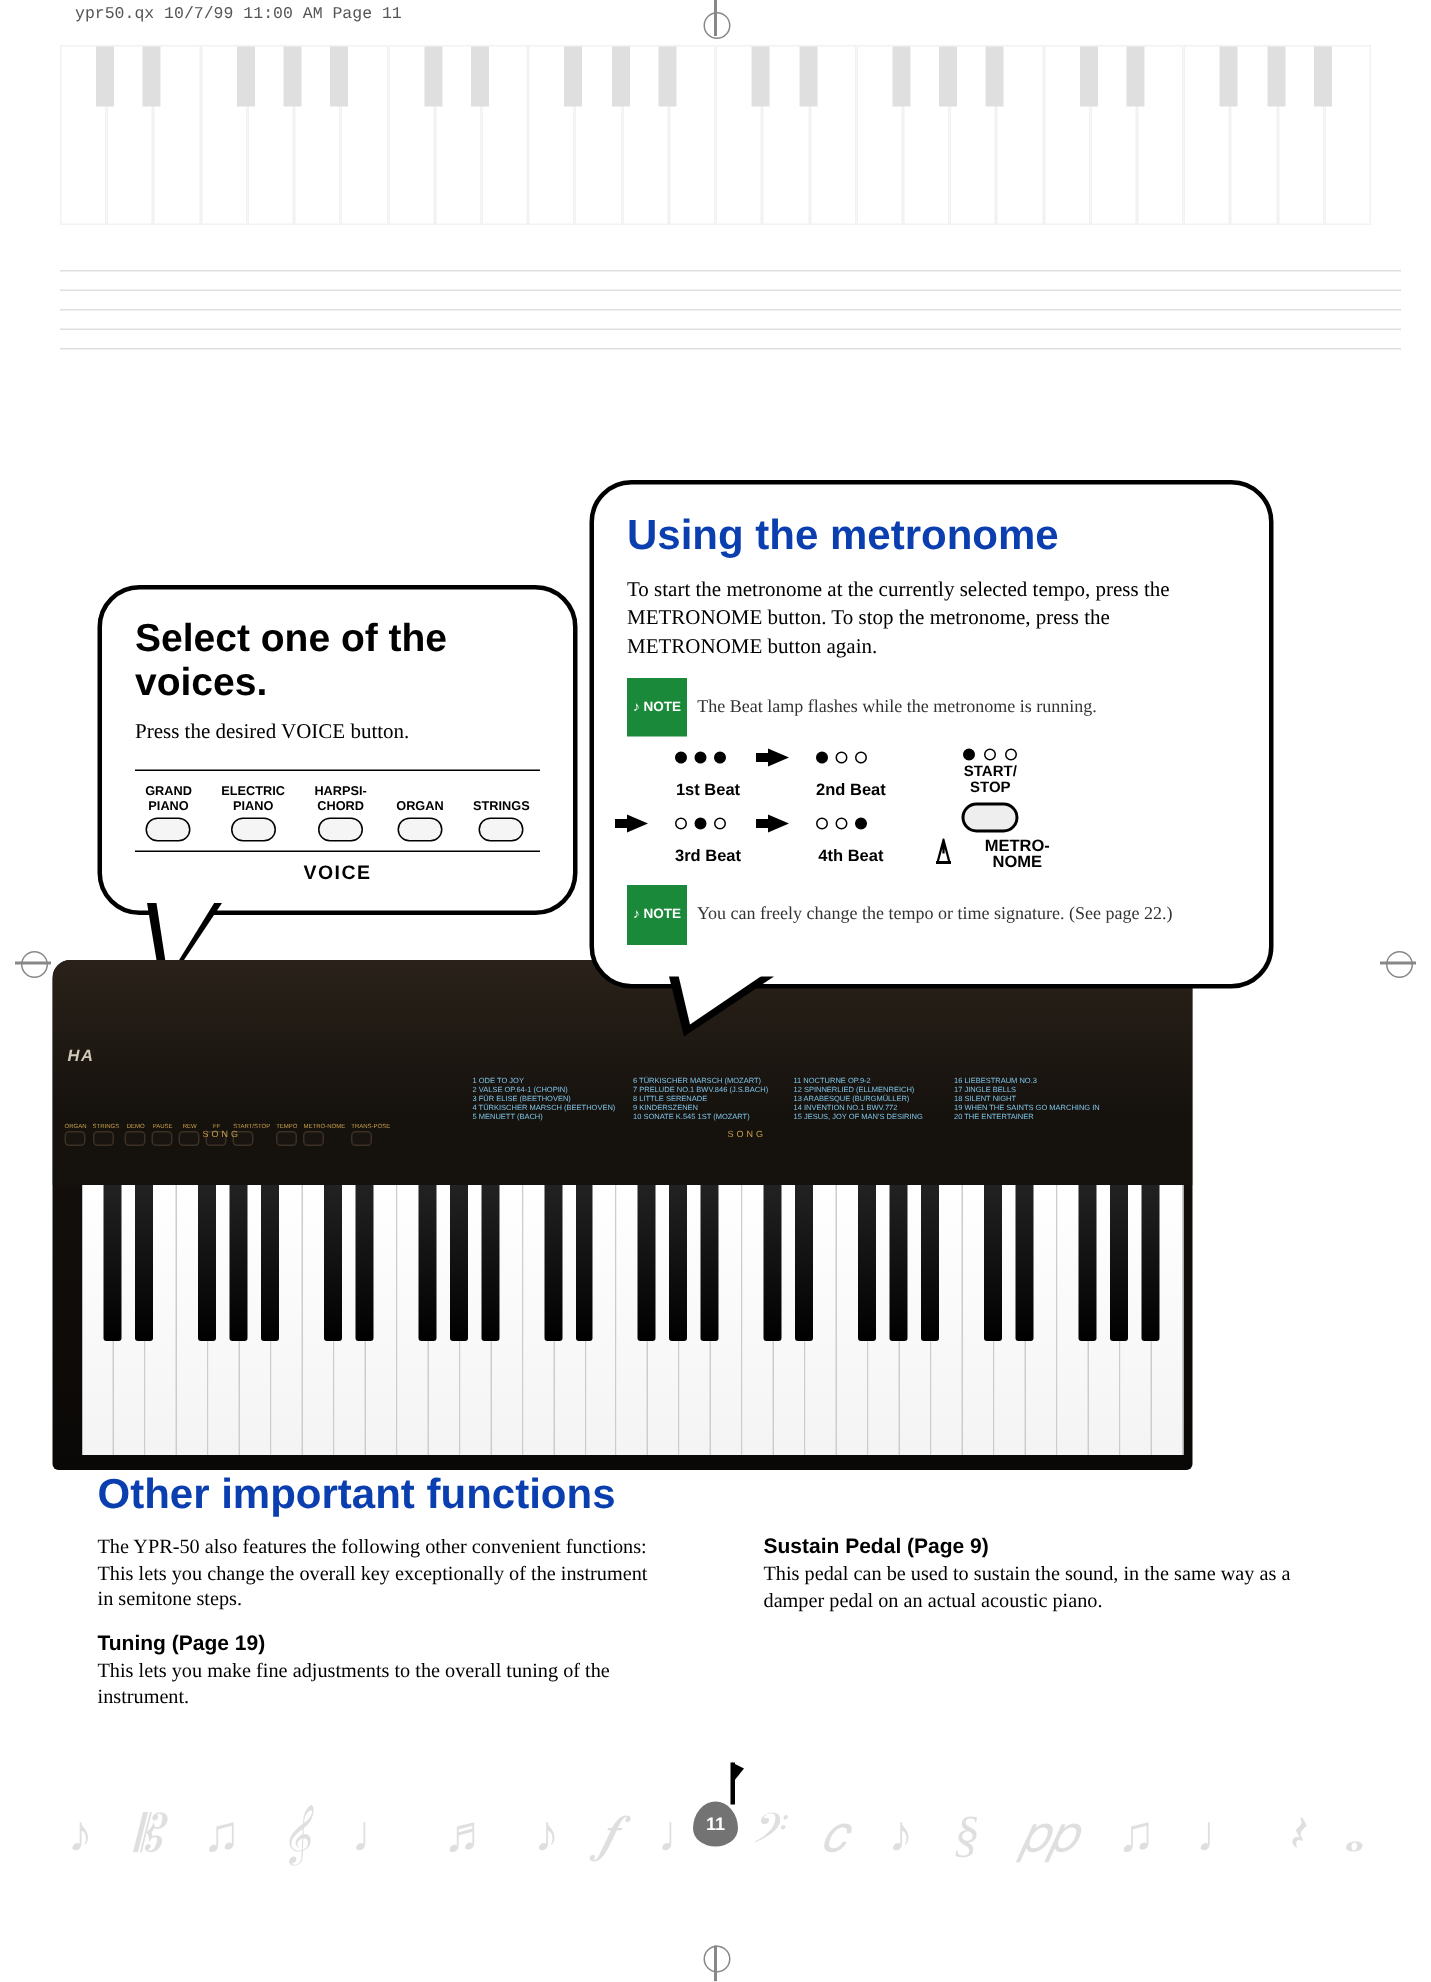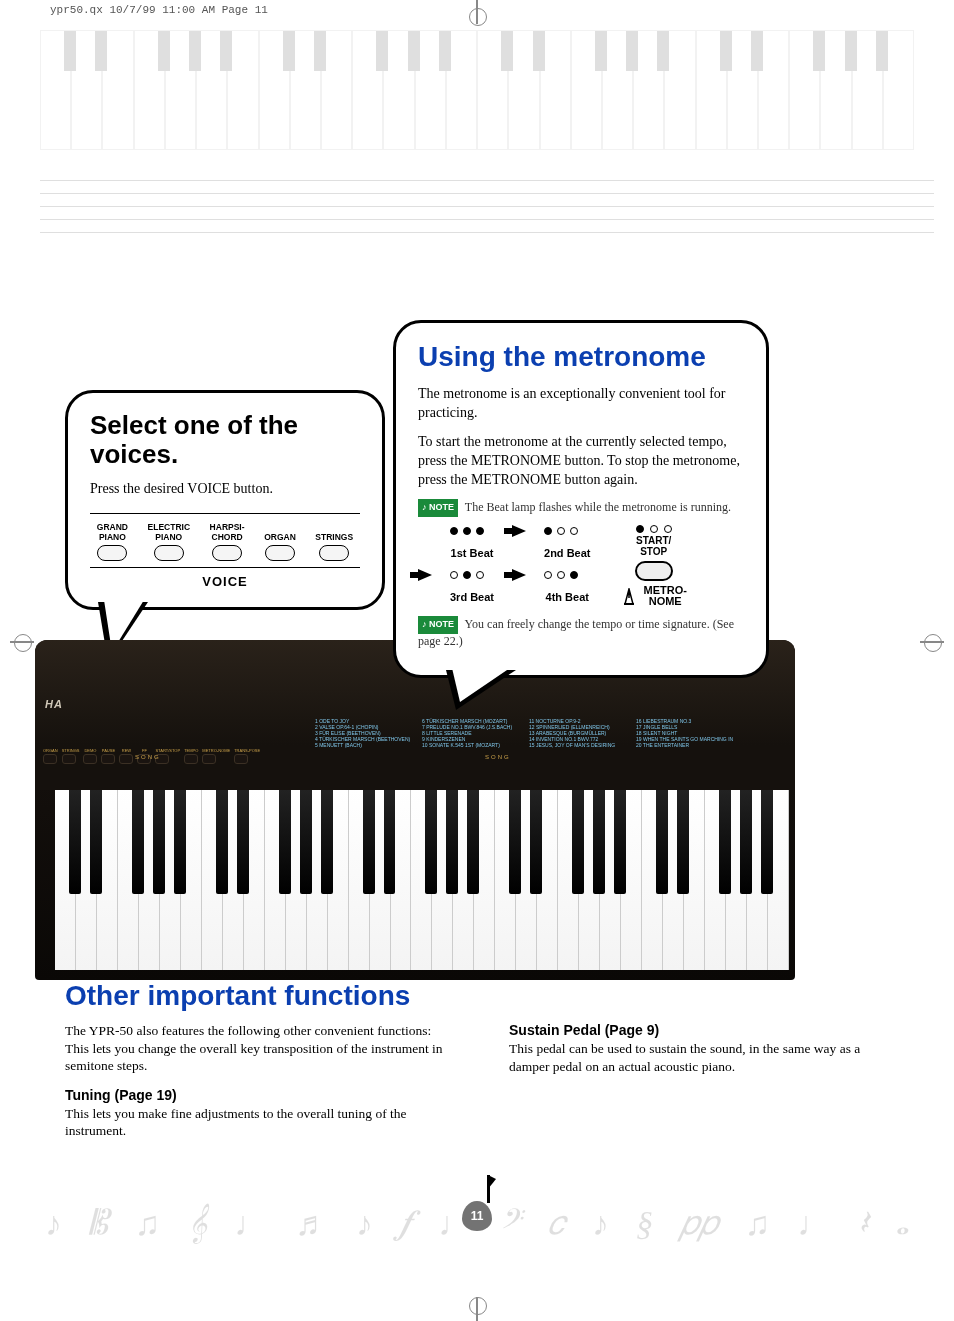--- a/index.html
+++ b/index.html
@@ -123,21 +123,21 @@
     padding: 18px 22px;
   }
   .bubble-voice {
     top: 390px;
     left: 65px;
     width: 320px;
   }
   .bubble-metronome {
     top: 320px;
     left: 393px;
-    width: 376px;
+    width: 456px;
     z-index: 5;
   }
   .bubble-voice .tail {
     position: absolute;
     bottom: -55px;
     left: 30px;
     width: 0; height: 0;
     border-left: 10px solid transparent;
     border-right: 40px solid transparent;
     border-top: 60px solid #000;
@@ -220,21 +220,21 @@
     letter-spacing: 1px;
   }
 
   .note-tag {
     display: inline-block;
     background: #1a8a3a;
     color: #fff;
     font-family: Arial, sans-serif;
     font-weight: bold;
     font-size: 9px;
-    padding: 3px 4px;
+    padding: 14px 4px;
     margin-right: 4px;
     vertical-align: middle;
   }
   .note-text {
     font-size: 12px;
     color: #333;
     line-height: 1.3;
     margin-bottom: 8px;
   }
 
@@ -581,21 +581,20 @@
       <div class="voice-btn">HARPSI-<br>CHORD<div class="pill"></div></div>
       <div class="voice-btn"><br>ORGAN<div class="pill"></div></div>
       <div class="voice-btn"><br>STRINGS<div class="pill"></div></div>
     </div>
   <div class="voice-label">VOICE</div>
   <div class="tail"></div>
 </div>
 
 <div class="bubble bubble-metronome">
   <h2 class="metro-title">Using the metronome</h2>
-  <p class="body-text">The metronome is an exceptionally convenient tool for practicing.</p>
   <p class="body-text">To start the metronome at the currently selected tempo, press the METRONOME button.  To stop the metronome, press the METRONOME button again.</p>
   <div class="note-text">
     <span class="note-tag">♪ <span>NOTE</span></span>
     <span>The Beat lamp flashes while the metronome is running.</span>
   </div>
 
   <div class="beat-diagram">
     <div class="beat-col">
       <span></span>
       <span class="dots">
@@ -636,21 +635,21 @@
 
     <div class="start-stop">
       <div class="dots-row">
           <span class="dot filled"></span>
           <span class="dot"></span>
           <span class="dot"></span>
         </div>
       <div style="white-space:pre-line">START/
 STOP</div>
       <div class="big-pill"></div>
-      <div style="display:flex;gap:7px;align-items:flex-end;justify-content:center;margin-top:4px">
+      <div style="display:flex;gap:20px;align-items:flex-start;justify-content:center;margin-top:4px">
         <span class="metronome-icon">
           <svg viewBox="0 0 16 18">
               <path d="M8 1 L12 16 L4 16 Z M8 1 L8 10" stroke="#000" stroke-width="1.5" fill="none"></path>
               <rect x="3" y="15" width="10" height="2" fill="#000"></rect>
             </svg>
         </span>
         <span class="metro-label">
           <span>METRO-</span><br><span>NOME</span>
         </span>
       </div>
@@ -821,21 +820,21 @@
       </div>
       <div class="wk"></div>
     </div>
 </div>
 
 <div class="other-section">
   <h2 class="other-title">Other important functions</h2>
   <div class="two-col">
     <div class="col">
       <p class="para">The YPR-50 also features the following other convenient functions:</p>
-      <p class="para">This lets you change the overall key transposition of the instrument in semitone steps.</p>
+      <p class="para">This lets you change the overall key exceptionally of the instrument in semitone steps.</p>
       <h3 class="sub-h">Tuning (Page 19)</h3>
       <p class="para">This lets you make fine adjustments to the overall tuning of the instrument.</p>
     </div>
     <div class="col">
       <h3 class="sub-h" style="margin-top:0">Sustain Pedal (Page 9)</h3>
       <p class="para">This pedal can be used to sustain the sound, in the same way as a damper pedal on an actual acoustic piano.</p>
     </div>
   </div>
 </div>
 

